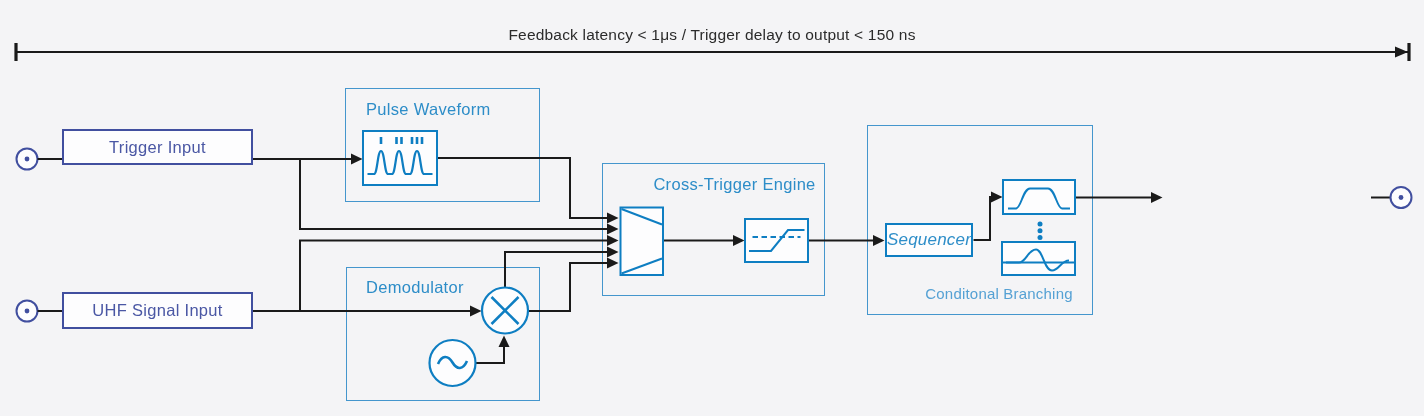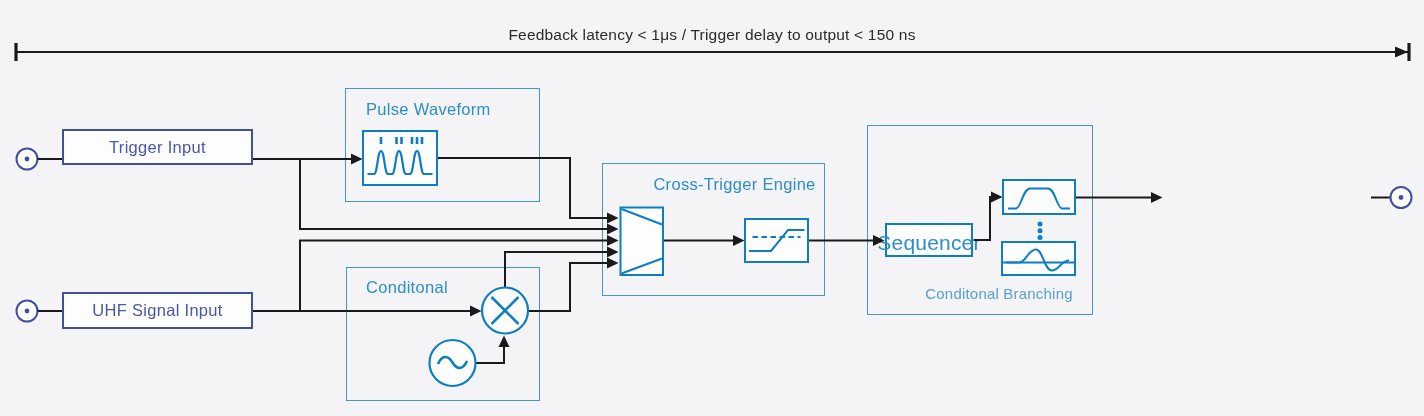--- a/index.html
+++ b/index.html
@@ -17,22 +17,22 @@
     font-size:16.5px;letter-spacing:.3px;
   }
   .block{
     position:absolute;box-sizing:border-box;border:1.5px solid #4496cd;background:transparent;
   }
   .block-title{
     position:absolute;color:#2d8dc8;font-size:16.5px;letter-spacing:.3px;line-height:22px;
   }
   .seq-box{
     position:absolute;box-sizing:border-box;border:2px solid #0e7ec2;background:#fdfdfe;
-    color:#2d8dc8;display:flex;align-items:flex-end;justify-content:center;
-    font-size:21px;letter-spacing:.2px;
+    color:#2d8dc8;display:flex;align-items:center;justify-content:center;
+    font-size:17px;letter-spacing:.2px;font-style:italic;
   }
   .branching-label{
     position:absolute;color:#55a1d4;font-size:15px;text-align:center;letter-spacing:.2px;
   }
   svg.overlay{position:absolute;left:0;top:0;pointer-events:none;}
 </style>
 </head>
 <body>
 
 <div class="canvas">
@@ -43,21 +43,21 @@
     <span>Trigger Input</span>
   </div>
   <div class="node" style="left:62px;top:292px;width:191px;height:37px;">
     <span>UHF Signal Input</span>
   </div>
 
   <div class="block" style="left:345px;top:88px;width:195px;height:114px;"></div>
   <div class="block-title" style="left:366px;top:98px;">Pulse Waveform</div>
 
   <div class="block" style="left:346px;top:267px;width:194px;height:134px;"></div>
-  <div class="block-title" style="left:366px;top:276px;">Conditonal</div>
+  <div class="block-title" style="left:366px;top:276px;">Demodulator</div>
 
   <div class="block" style="left:602px;top:163px;width:223px;height:133px;"></div>
   <div class="block-title" style="left:602px;top:173px;width:265px;text-align:center;">Cross-Trigger Engine</div>
 
   <div class="block" style="left:867px;top:125px;width:226px;height:190px;"></div>
 
   <div class="seq-box" style="left:885px;top:223px;width:88px;height:34px;">
     <span>Sequencer</span>
   </div>
 

